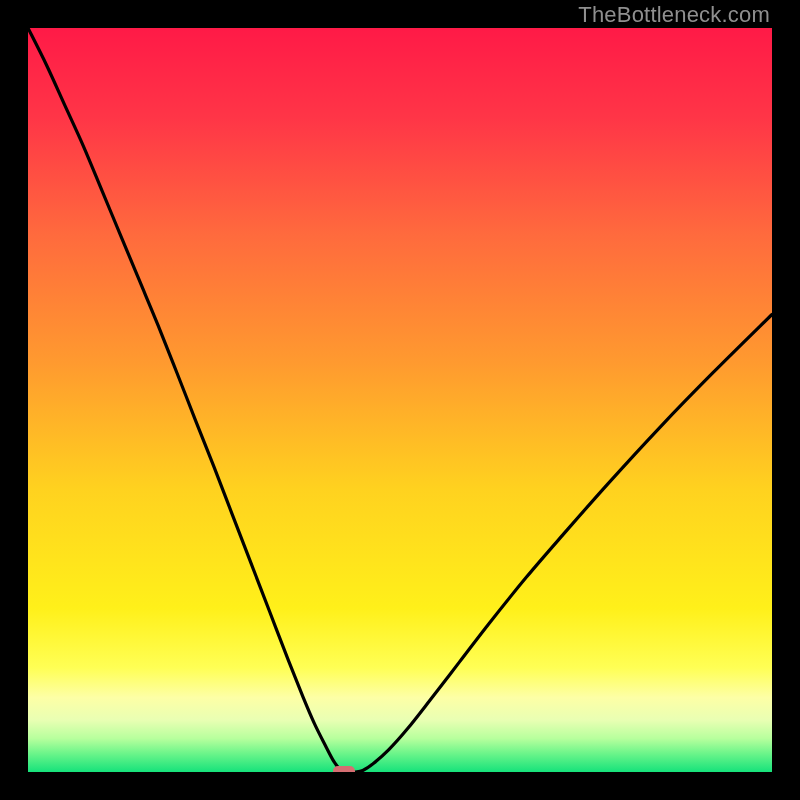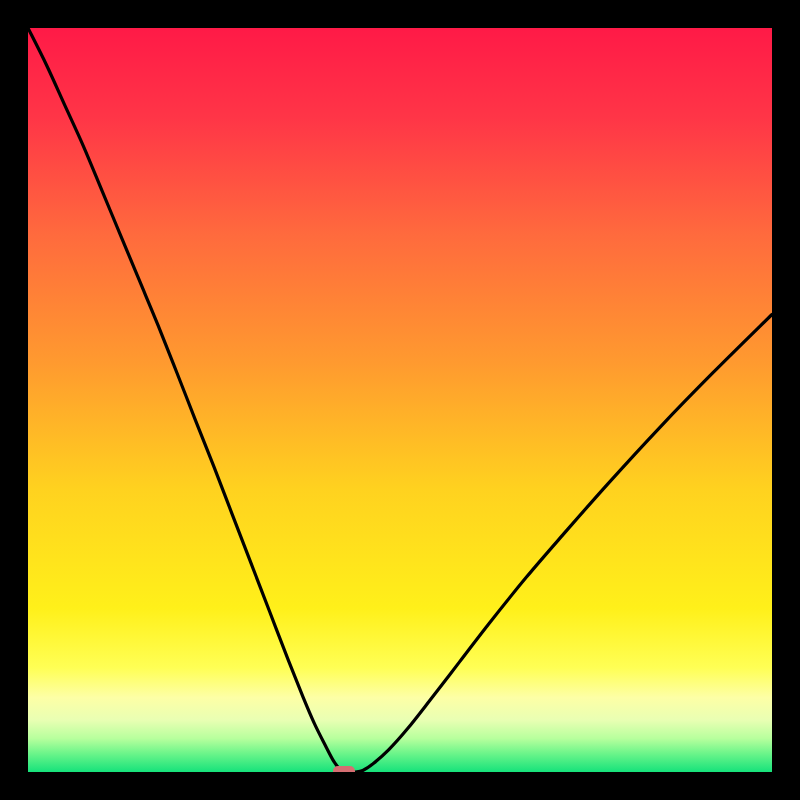--- a/index.html
+++ b/index.html
@@ -53,20 +53,21 @@
     font-size: 22px;
     color: #8f8f8f;
     letter-spacing: 0.2px;
     user-select: none;
   }
 </style>
 </head>
 <body>
 
 <div class="frame">
+  <div class="watermark">TheBottleneck.com</div>
   <div class="plot" id="plot">
     <svg class="gradient" id="grad-svg" preserveAspectRatio="none" viewBox="0 0 100 100">
       <defs>
         <linearGradient id="bg" x1="0" y1="0" x2="0" y2="1">
             <stop offset="0%" stop-color="#ff1a47"></stop>
             <stop offset="12%" stop-color="#ff3547"></stop>
             <stop offset="28.000000000000004%" stop-color="#ff6b3d"></stop>
             <stop offset="45%" stop-color="#ff9a2f"></stop>
             <stop offset="62%" stop-color="#ffd21f"></stop>
             <stop offset="78%" stop-color="#fff01a"></stop>

